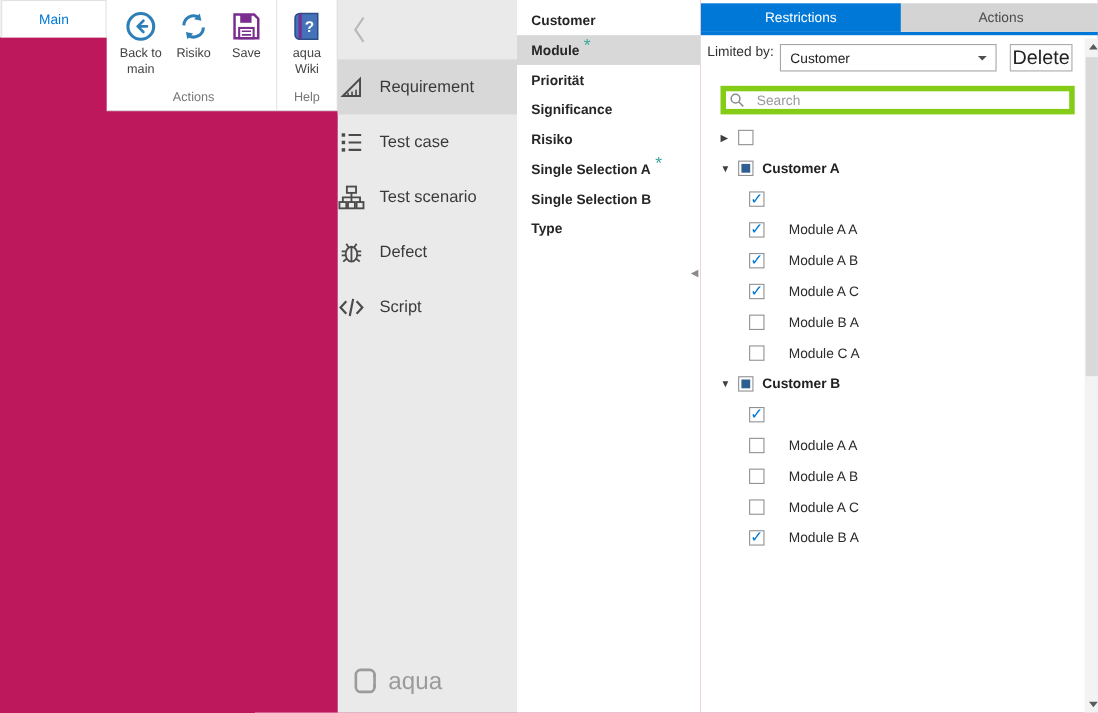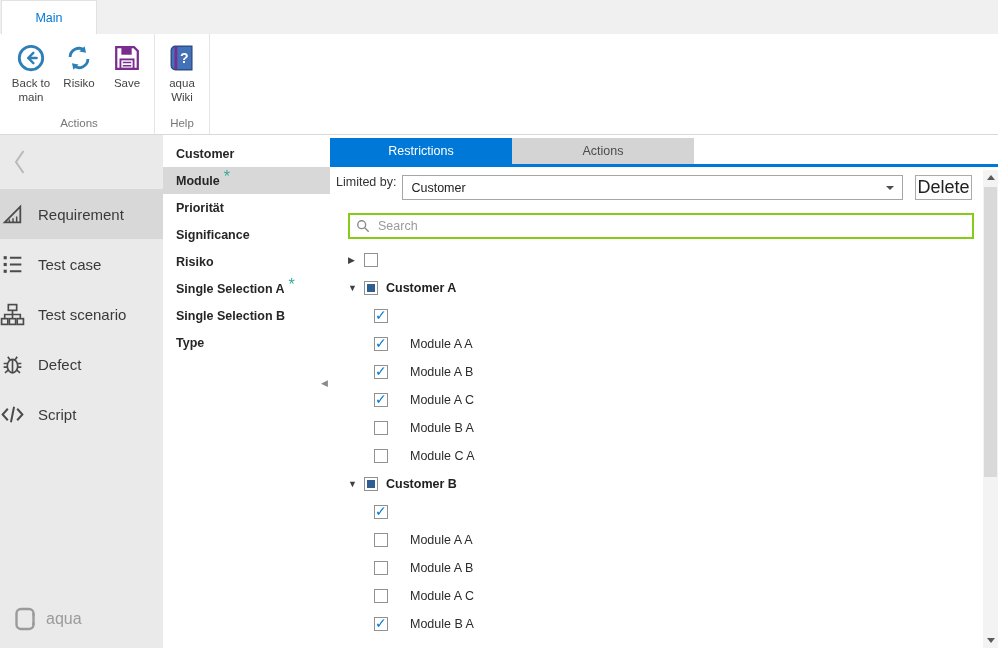--- a/index.html
+++ b/index.html
@@ -1,18 +1,18 @@
 <!DOCTYPE html>
 <html style="--accent: #0078d7; --icon-blue: #2e7fb8; --purple: #7a2d8e; --asterisk: #35a79c; --selection: #d8d8d8;"><head>
 <meta charset="utf-8">
 <style>
   *{box-sizing:border-box;margin:0;padding:0}
   html,body{width:998px;height:648px}
   body{font-family:"Liberation Sans","DejaVu Sans",sans-serif;background:#fff;overflow:hidden;cursor:default}
-  .window{width:998px;height:648px;display:flex;flex-direction:column;background:#be185d}
+  .window{width:998px;height:648px;display:flex;flex-direction:row;background:#be185d}
 
   
   .titlebar{height:34px;background:#f0f0f0;flex:none;display:flex}
   .main-tab{width:96px;margin-left:1px;background:#fff;border:1px solid #e2e2e2;border-bottom:none;
             color:var(--accent);font-size:12.5px;display:flex;align-items:center;justify-content:center}
 
   
   .ribbon{height:101px;background:#fff;flex:none;display:flex;border-bottom:1px solid #d9d9d9;padding-left:4px}
   .rgroup{display:flex;flex-direction:column;border-right:1px solid #e5e5e5;padding:0 3px}
   .rrow{display:flex;flex:1;align-items:flex-start;padding-top:7px}
@@ -24,41 +24,41 @@
 
   
   .main{flex:1;display:flex;min-height:0;position:relative}
 
   
   .sidebar{width:163px;flex:none;background:#eaeaea;position:relative}
   .collapse{height:54px;display:flex;align-items:center;padding-left:12px}
   .side-item{height:50px;display:flex;align-items:center;gap:13px;font-size:15px;color:#3a3a3a}
   .side-item .sidico{color:#4b4b4b;width:25px;height:25px;flex:none}
   .side-item.selected{background:var(--selection)}
-  .side-logo{position:absolute;left:12px;bottom:16px;display:flex;align-items:center;gap:8px;color:#9b9b9b;font-size:16px}
+  .side-logo{position:absolute;left:12px;bottom:16px;display:flex;align-items:center;gap:8px;color:#9b9b9b;font-size:22px}
 
   
   .fields{width:167px;flex:none;background:#fff;padding-top:5px}
   .field-item{height:27px;display:flex;align-items:center;padding-left:13px;font-size:12.5px;font-weight:bold;color:#262626}
   .field-item.selected{background:var(--selection)}
   .ast{display:inline-block;color:var(--asterisk);font-size:16px;margin-left:4px;transform:translateY(-4px);font-weight:normal}
 
   
   .content{flex:1;position:relative;background:#fff;overflow:hidden;padding-top:3px;min-width:0}
   .tabstrip{display:flex;border-bottom:3px solid var(--accent)}
   .ptab{width:182px;height:26px;display:flex;align-items:center;justify-content:center;font-size:12.5px;color:#4c4c4c;background:#d4d4d4}
   .ptab.active{background:var(--accent);color:#fff}
   .controls{display:flex;align-items:flex-start;margin:8px 26px 0 6px;height:25px}
   .lb{font-size:12.5px;color:#333;flex:none;margin-right:6px}
   .combo{flex:1;height:25px;border:1px solid #a6a6a6;display:flex;align-items:center;justify-content:space-between;
          padding:0 8px;font-size:12.5px;color:#222;background:#fff}
   .caret{width:0;height:0;border-left:4px solid transparent;border-right:4px solid transparent;border-top:4.5px solid #4e4e4e}
   .del{flex:none;width:57px;height:25px;margin-left:12px;border:1px solid #ababab;background:#fdfdfd;font-size:18px;color:#222;font-family:inherit}
   .searchbox{position:relative;margin:13px 24px 0 18px;height:26px}
-  .searchbox input{width:100%;height:26px;border:2px solid #84cc16;padding:0 8px 0 28px;font-size:12.5px;color:#333;font-family:inherit;outline:none}
+  .searchbox input{width:100%;height:26px;border:5px solid #84cc16;padding:0 8px 0 28px;font-size:12.5px;color:#333;font-family:inherit;outline:none}
   .searchbox input::placeholder{color:#9a9a9a}
   .sglass{position:absolute;left:8px;top:6px;width:14px;height:14px}
 
   
   .tree{margin:7px 0 0 18px}
   .trow{height:28px;display:flex;align-items:center;font-size:12.5px;color:#2c2c2c}
   .trow.lvl1{padding-left:26px}
   .expander{width:16px;font-size:9px;color:#404040;flex:none}
   .cb{width:14px;height:14px;border:1px solid #919191;background:#fff;flex:none;position:relative}
   .cb.checked::after{content:"\2713";position:absolute;left:0;top:-3px;font-size:14px;font-weight:bold;color:var(--accent)}

